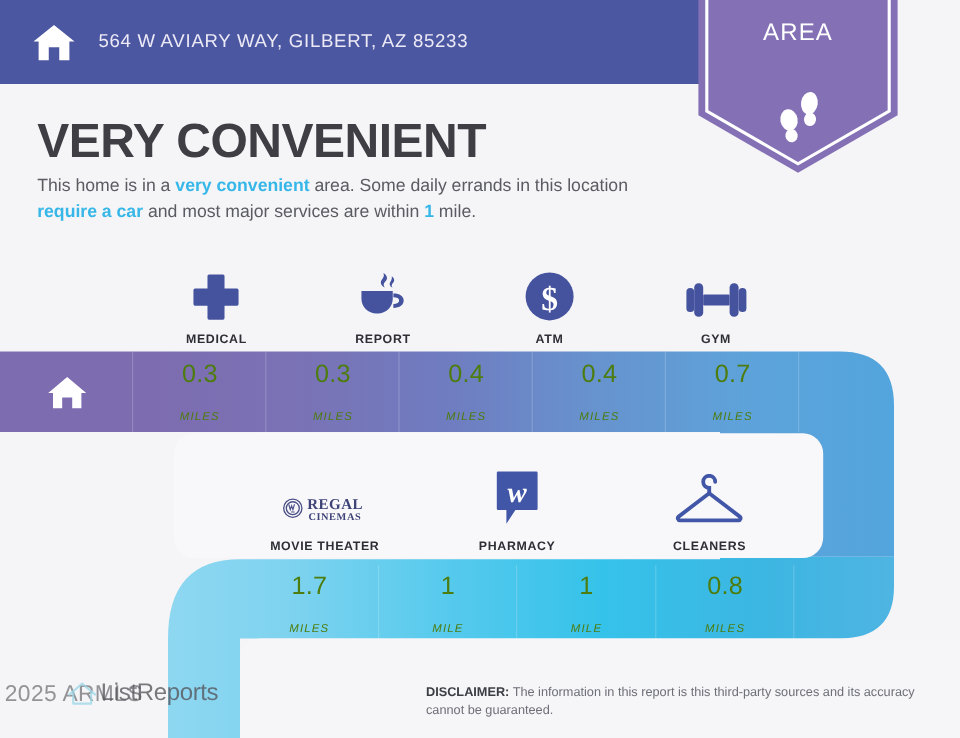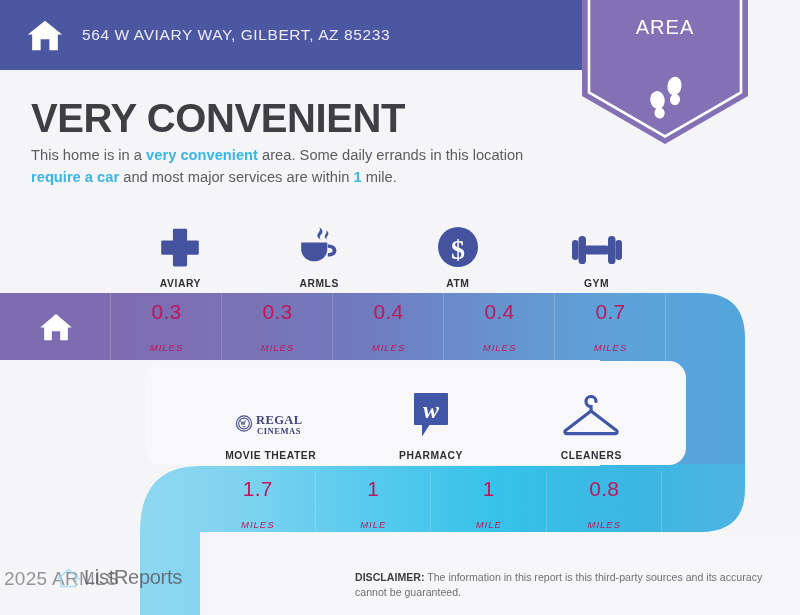--- a/index.html
+++ b/index.html
@@ -61,21 +61,21 @@
   
   .bar-cells {
     position:absolute; display:flex; z-index:3;
   }
   .bar-cells.row1 { left:0; top:293px; width:666px; height:67px; }
   .bar-cells.row2 { left:200px; top:471px; width:462px; height:66px; }
   .cell {
     flex:1 1 0; position:relative;
     display:flex; flex-direction:column;
     align-items:center; justify-content:center;
-    color:#be185d;
+    color:#4d7c0f;
   }
   .cell .val { font-size:21px; font-weight:400; line-height:1; letter-spacing:0.2px; }
   .cell .unit { font-size:9.5px; letter-spacing:1px; margin-top:20px; font-weight:400;font-style:italic; }
   .cell-sep {
     position:absolute; right:0; top:0; width:1px; height:100%;
     background:rgba(255,255,255,0.18);
   }
   .cell.home { flex:0 0 111px; }
   .cell.home svg { width:34px; height:30px; display:block; }
 
@@ -189,34 +189,34 @@
     </svg>
   </div>
 
   <div class="icons-row1">
     <div class="icon-col">
       <div class="icon-glyph">
         <svg width="42" height="42" viewBox="0 0 42 42">
             <path fill="#45539f" d="M15.2 1.8 h11.6 a1.3 1.3 0 0 1 1.3 1.3 v10.4 h10.4 a1.3 1.3 0 0 1 1.3 1.3 v11.6 a1.3 1.3 0 0 1 -1.3 1.3 H28.1 v10.4 a1.3 1.3 0 0 1 -1.3 1.3 H15.2 a1.3 1.3 0 0 1 -1.3 -1.3 V27.7 H3.5 a1.3 1.3 0 0 1 -1.3 -1.3 V14.8 a1.3 1.3 0 0 1 1.3 -1.3 h10.4 V3.1 a1.3 1.3 0 0 1 1.3 -1.3 z"></path>
           </svg>
       </div>
-      <div class="icon-label">AVIARY</div>
+      <div class="icon-label">MEDICAL</div>
     </div>
     <div class="icon-col">
       <div class="icon-glyph">
         <svg width="46" height="44" viewBox="0 0 46 44">
           <g fill="#45539f">
             <path d="M23.5 2.3 c3.5 2.6 3.8 5.1 1.6 7.3 c-1.7 1.8 -1.8 3.3 -.4 5 c-3.6 -1.9 -4.2 -4.5 -2.2 -6.9 c1.6 -1.9 1.7 -3.5 1 -5.4 z"></path>
             <path d="M30.4 5.3 c2.5 1.9 2.7 3.9 1 5.6 c-1.2 1.3 -1.3 2.5 -.3 3.9 c-2.6 -1.5 -3 -3.4 -1.6 -5.3 c1.1 -1.4 1.2 -2.7 .9 -4.2 z"></path>
             <path d="M5.2 17.6 h26.1 v6.4 c0 6.8 -5.6 12.3 -12.5 12.3 h-1.1 c-6.9 0 -12.5 -5.5 -12.5 -12.3 z"></path>
             <path d="M31.8 19.5 c5.4 0 8.6 2.2 8.6 6 c0 3.8 -3.2 6.1 -8.6 6.1 v-3.3 c3.1 0 4.8 -1 4.8 -2.8 c0 -1.8 -1.7 -2.7 -4.8 -2.7 z"></path>
           </g>
         </svg>
       </div>
-      <div class="icon-label">ARMLS</div>
+      <div class="icon-label">REPORT</div>
     </div>
     <div class="icon-col">
       <div class="icon-glyph">
         <svg width="44" height="44" viewBox="0 0 44 44">
           <circle cx="22" cy="22" r="20" fill="#45539f"></circle>
           <text x="22" y="33.5" text-anchor="middle" font-family="Liberation Serif, serif" font-size="28" font-weight="700" fill="#ffffff">$</text>
         </svg>
       </div>
       <div class="icon-label">ATM</div>
     </div>

